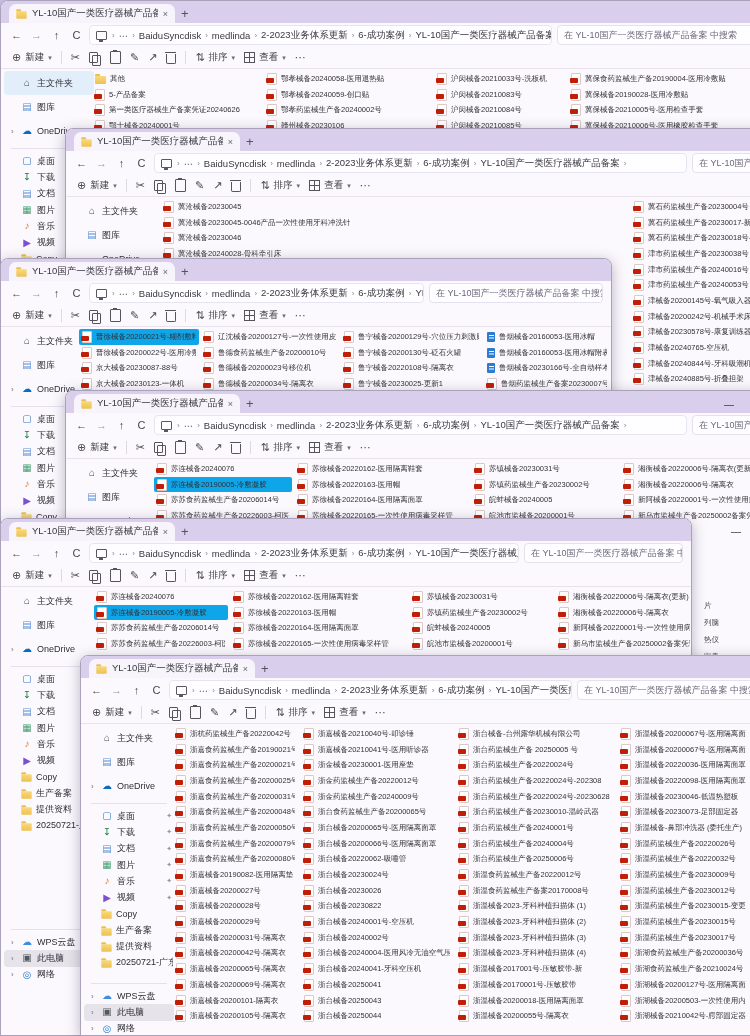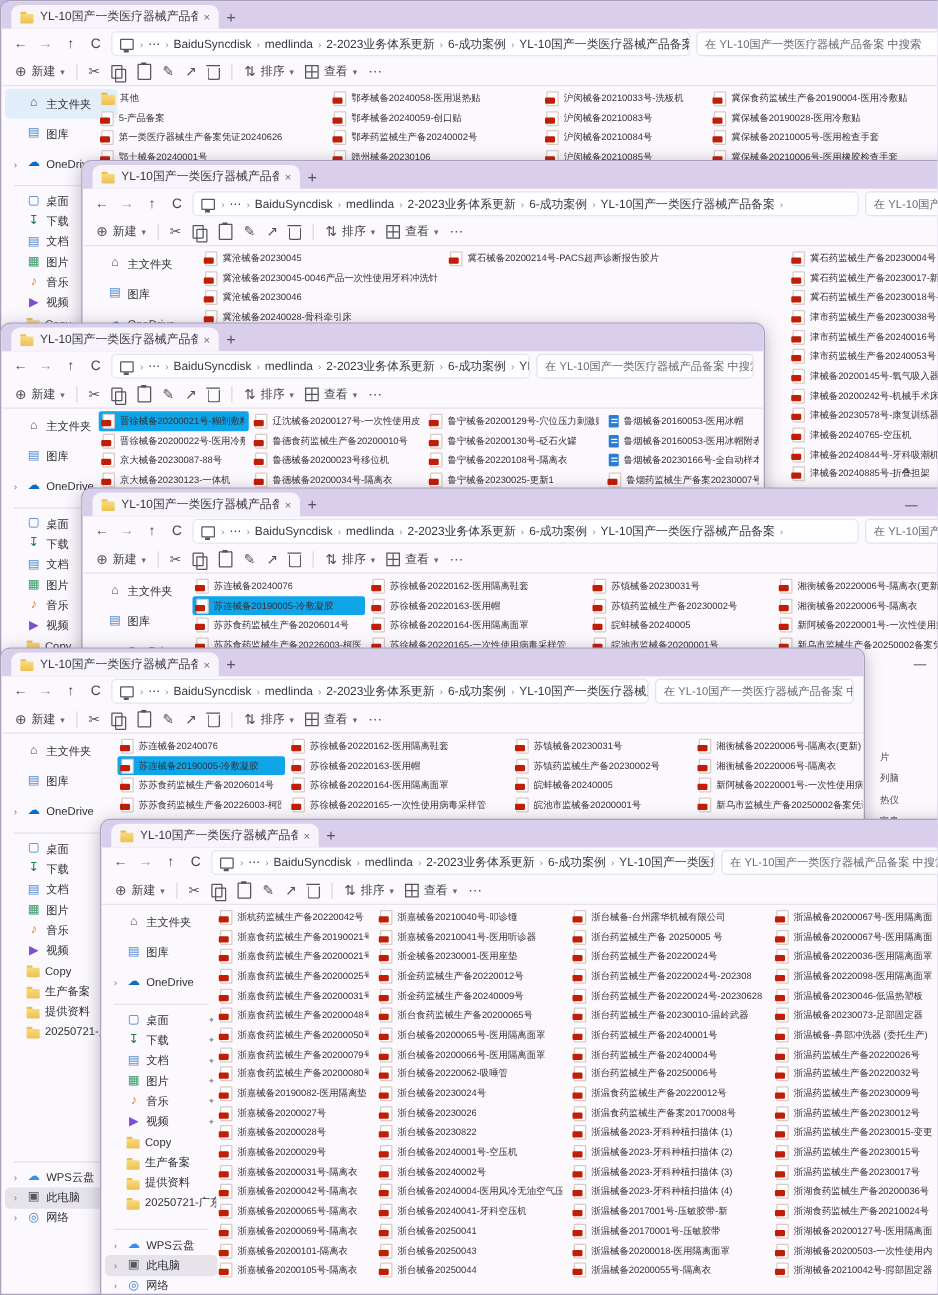--- a/index.html
+++ b/index.html
@@ -191,21 +191,21 @@
             <span class="fic ic-folder s"></span>
             <span class="sbt">Copy</span>
           </div>
           <div class="sbr">
             <span class="noexp"></span>
             <span class="fic ic-folder s"></span>
             <span class="sbt">生产备案</span>
           </div>
         </div>
       <div class="files">
-          <div class="col" style="left: 77px; width: 176px;">
+          <div class="col" style="left: 91px; width: 176px;">
             <div class="fi">
               <span class="fic ic-folder"></span>
               <span class="ft">其他</span>
             </div>
             <div class="fi">
               <span class="fic ic-pdf"></span>
               <span class="ft">5-产品备案</span>
             </div>
             <div class="fi">
               <span class="fic ic-pdf"></span>
@@ -406,24 +406,20 @@
             <div class="fi">
               <span class="fic ic-pdf"></span>
               <span class="ft">冀沧械备20230046</span>
             </div>
             <div class="fi">
               <span class="fic ic-pdf"></span>
               <span class="ft">冀沧械备20240028-骨科牵引床</span>
             </div>
           </div>
           <div class="col" style="left: 291px; width: 258px;">
-            <div class="fi">
-              <span class="fic ic-pdf"></span>
-              <span class="ft">冀石械备20200214号-PACS超声诊断报告胶片</span>
-            </div>
           </div>
           <div class="col" style="left: 565px; width: 250px;">
             <div class="fi">
               <span class="fic ic-pdf"></span>
               <span class="ft">冀石药监械生产备20230004号</span>
             </div>
             <div class="fi">
               <span class="fic ic-pdf"></span>
               <span class="ft">冀石药监械生产备20230017-新</span>
             </div>

